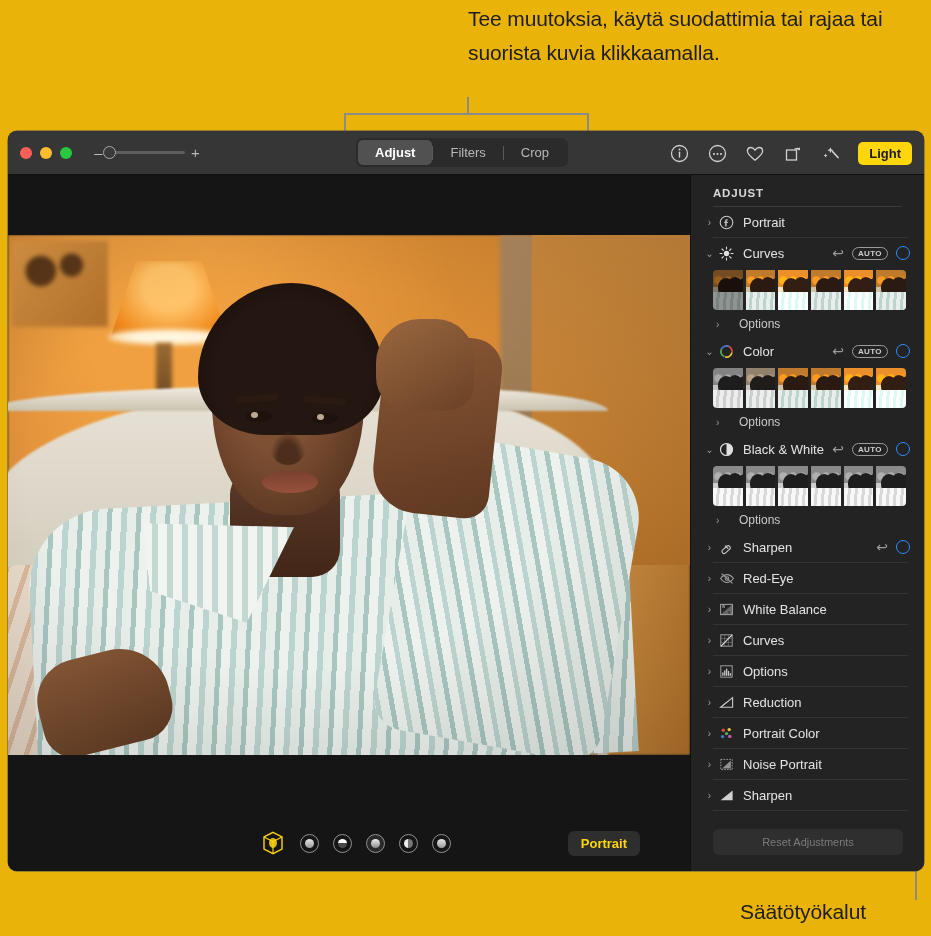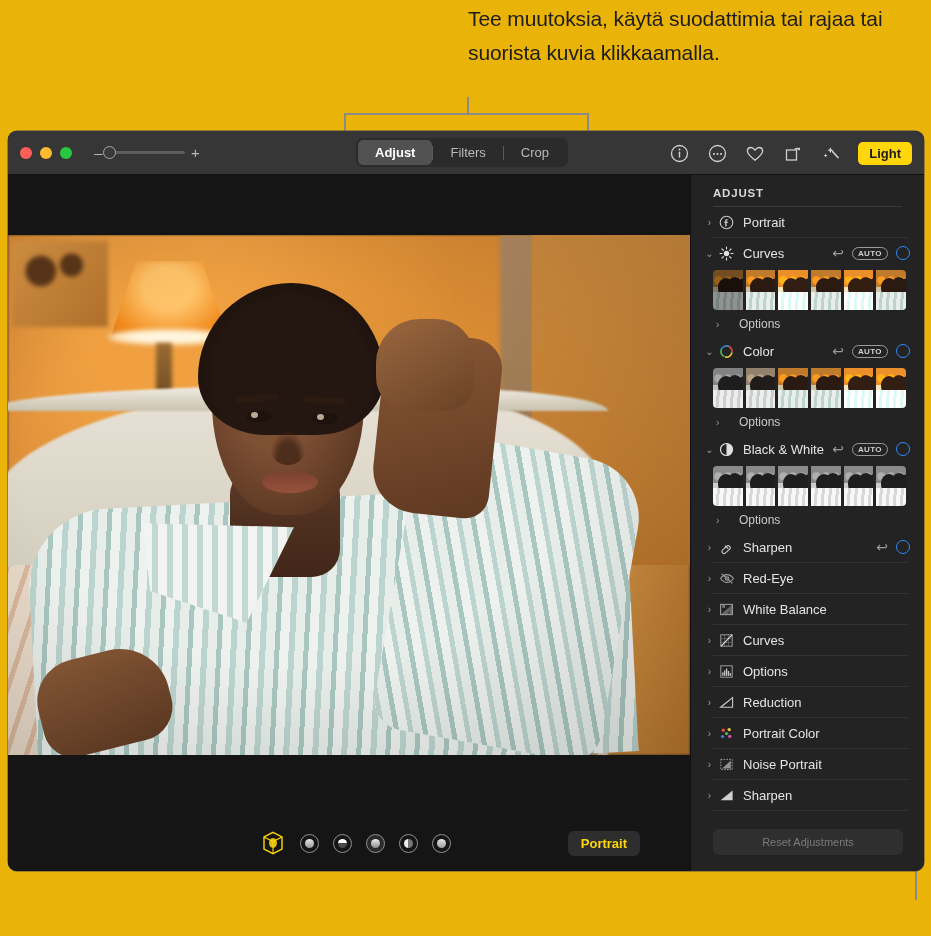--- a/index.html
+++ b/index.html
@@ -370,20 +370,21 @@
 <body>
 
 <div class="page">
 
   <div class="callout-text-top">Tee muutoksia, käytä suodattimia tai rajaa tai suorista kuvia klikkaamalla.</div>
   <div class="bracket-top"></div>
   <div class="bracket-top-stem"></div>
 
   <div class="bracket-right"></div>
   <div class="bracket-right-stem"></div>
+  <div class="callout-text-bottom">Säätötyökalut</div>
 
   <div class="window">
 
     <div class="toolbar">
       <div class="traffic">
         <div class="tl red"></div>
         <div class="tl yellow"></div>
         <div class="tl green"></div>
       </div>
 

